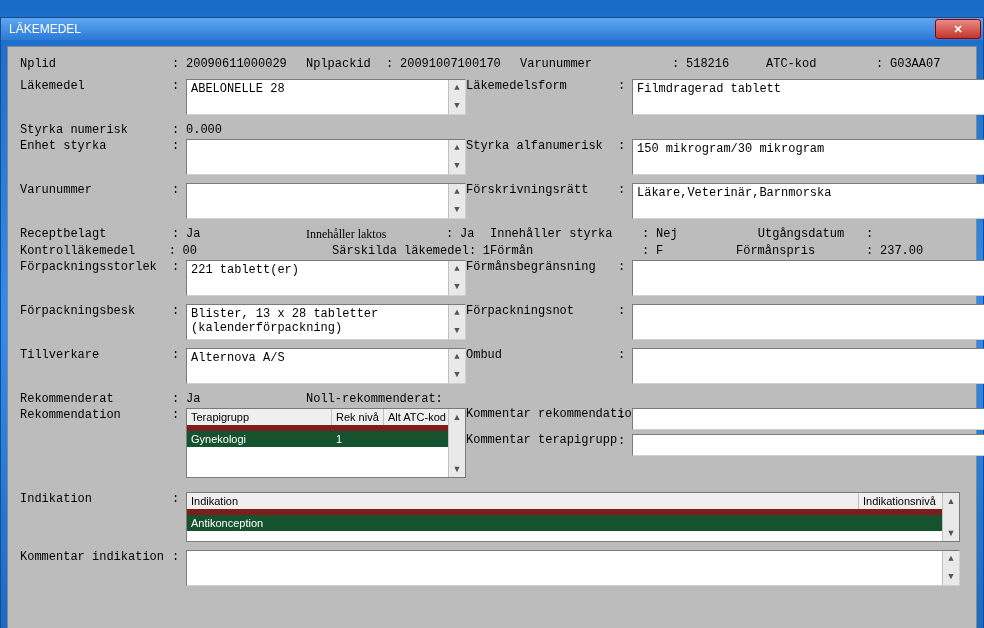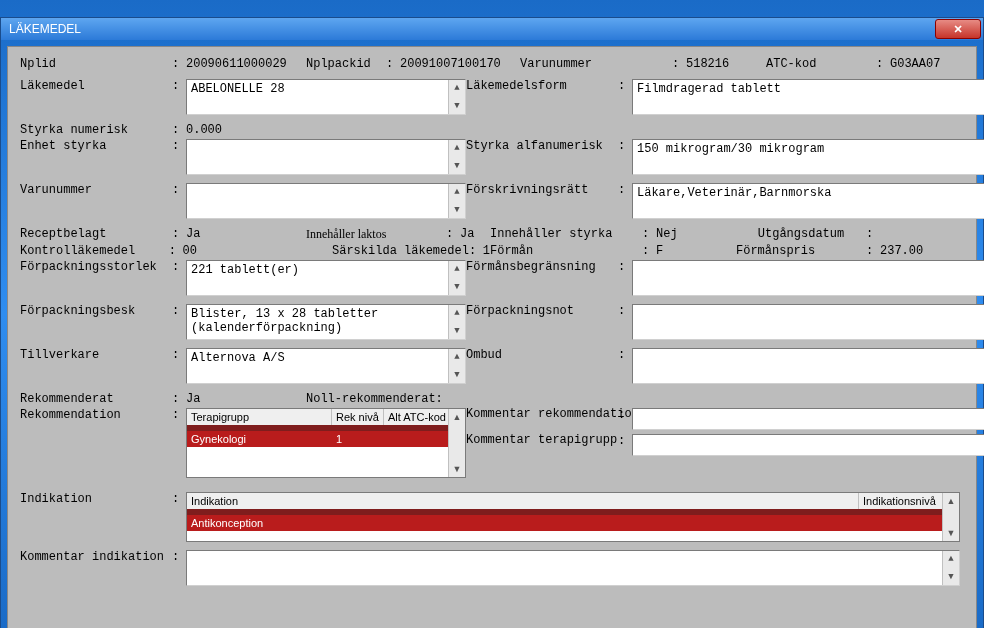--- a/index.html
+++ b/index.html
@@ -20,21 +20,21 @@
   .txt.small{width:280px;height:36px;}
   .txt.big{width:380px;height:36px;}
   .scroll{position:absolute;right:0;top:0;bottom:0;width:16px;background:#e9e9e9;border-left:1px solid #c0c0c0;display:flex;flex-direction:column;justify-content:space-between;}
   .sarrow{height:16px;display:flex;align-items:center;justify-content:center;color:#555;font-size:9px;cursor:pointer;}
   .grid{background:#fff;border:1px solid #7a7a7a;box-sizing:border-box;position:relative;font-family:Tahoma,Arial,sans-serif;font-size:11px;}
   .grid .hdr{display:flex;background:#efefef;border-bottom:6px solid #7f1d1d;}
   .grid .hdr div{padding:2px 4px;border-right:1px solid #c0c0c0;box-sizing:border-box;}
   .grid .body{}
   .grid .brow{display:flex;}
   .grid .brow div{padding:2px 4px;box-sizing:border-box;}
-  .grid .brow.sel{background:#b91c1c;color:#fff;justify-content:flex-end;}
+  .grid .brow.sel{background:#14532d;color:#fff;justify-content:flex-end;}
   .space{height:6px;}
   .mono{font-family:"Courier New",monospace;font-size:12px;}
 </style>
 </head>
 <body>
 
 <div class="window">
   <div class="titlebar">
     <span>LÄKEMEDEL</span>
     <span class="spacer"></span>

